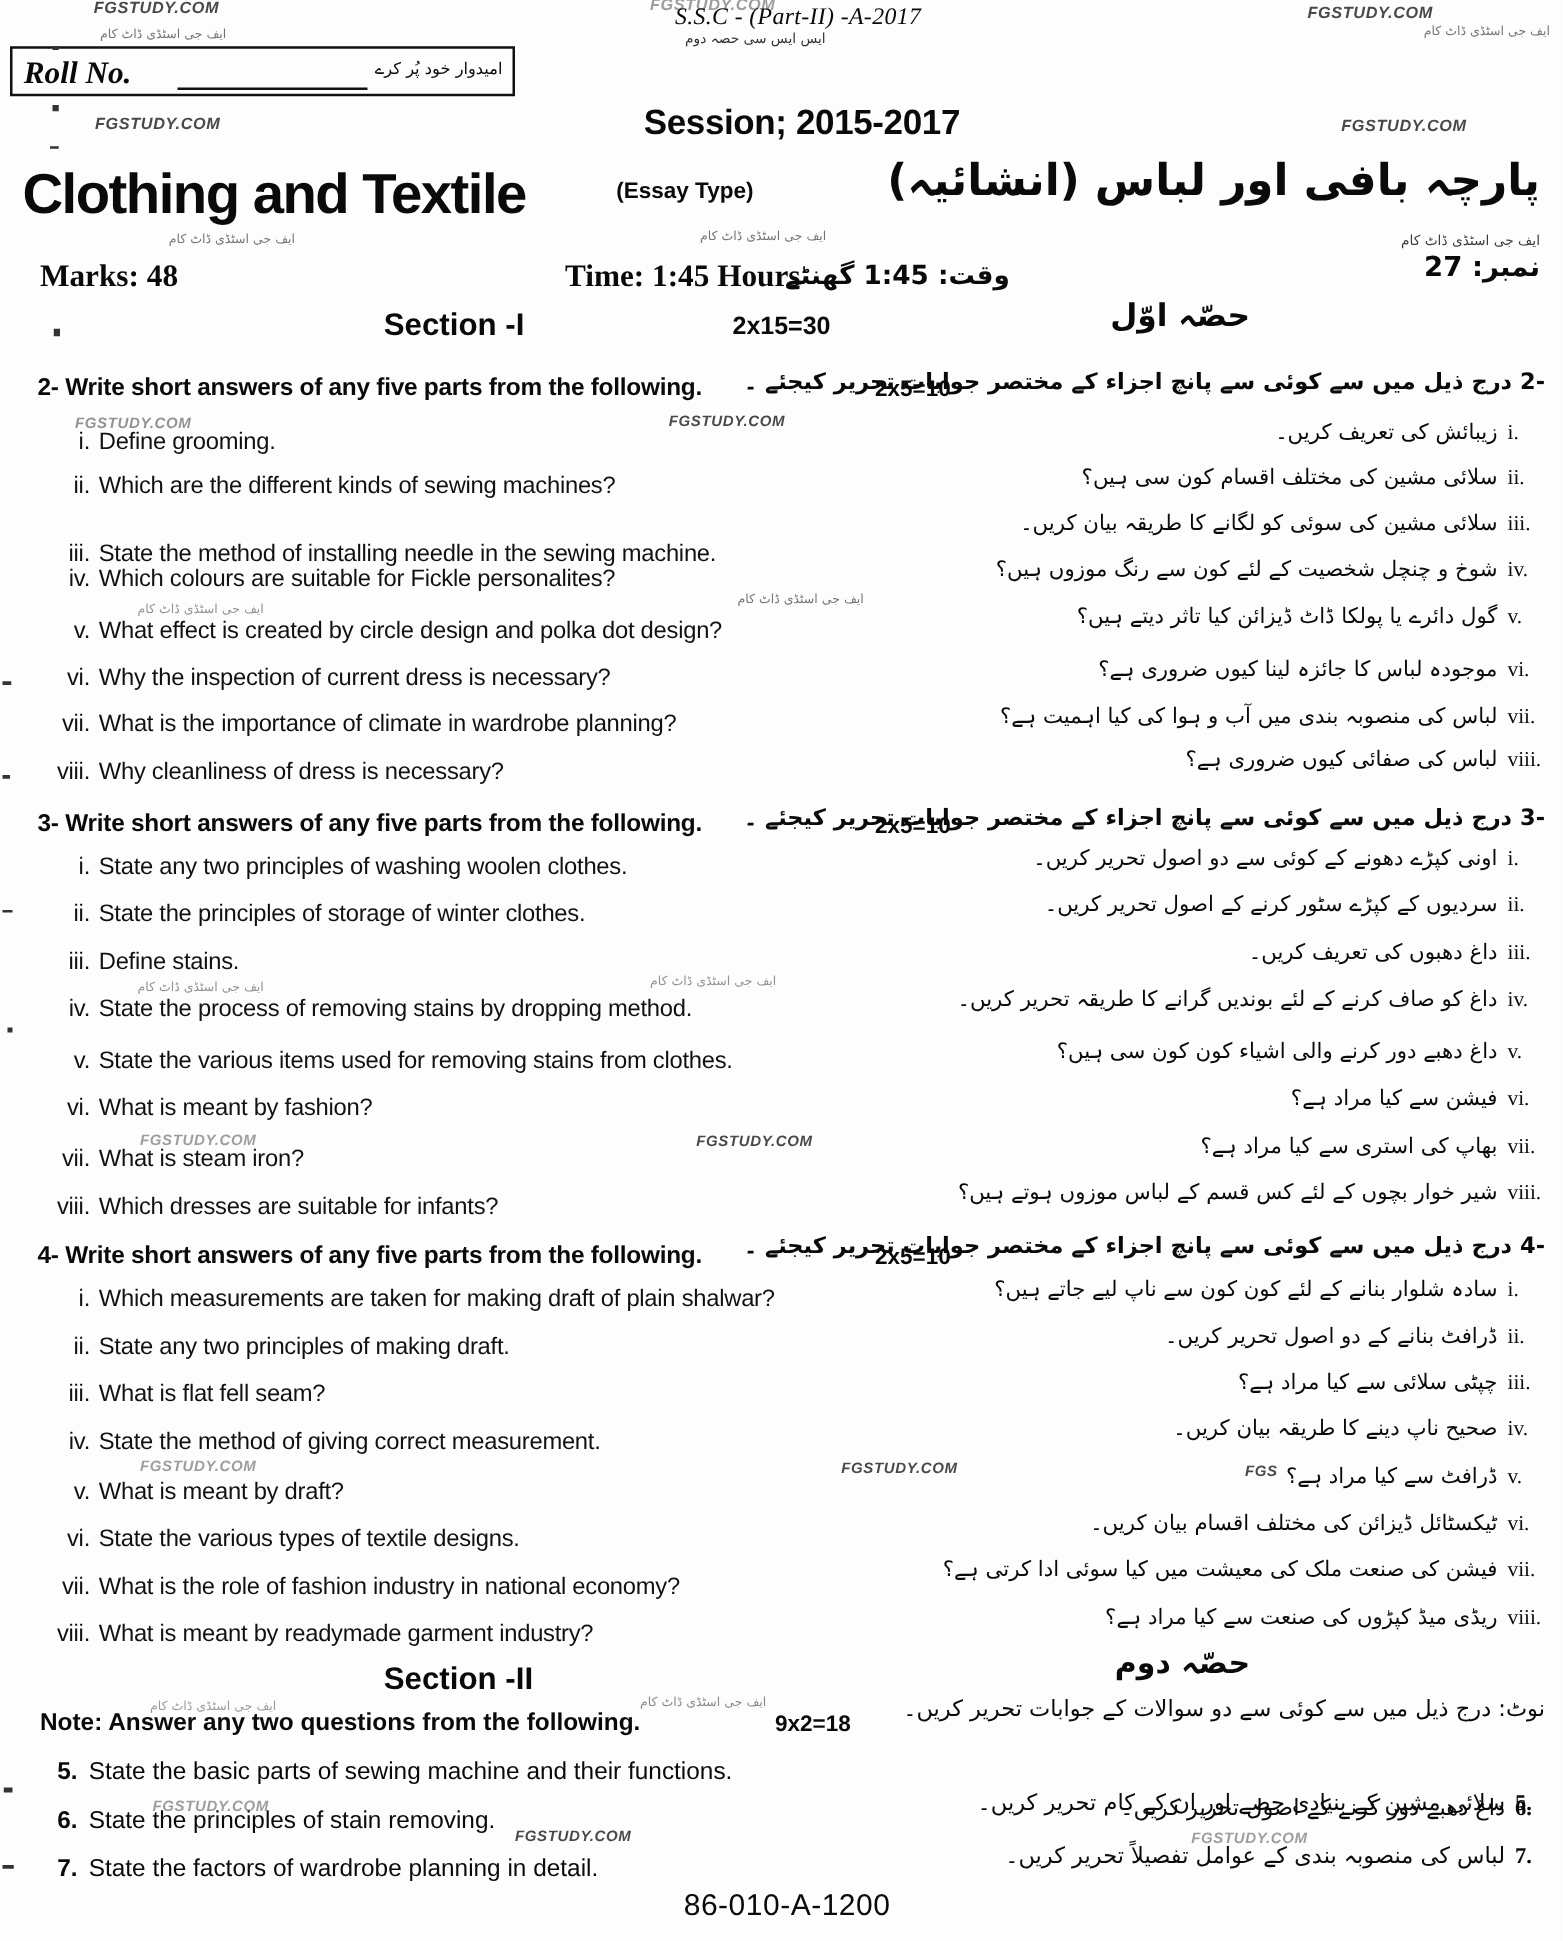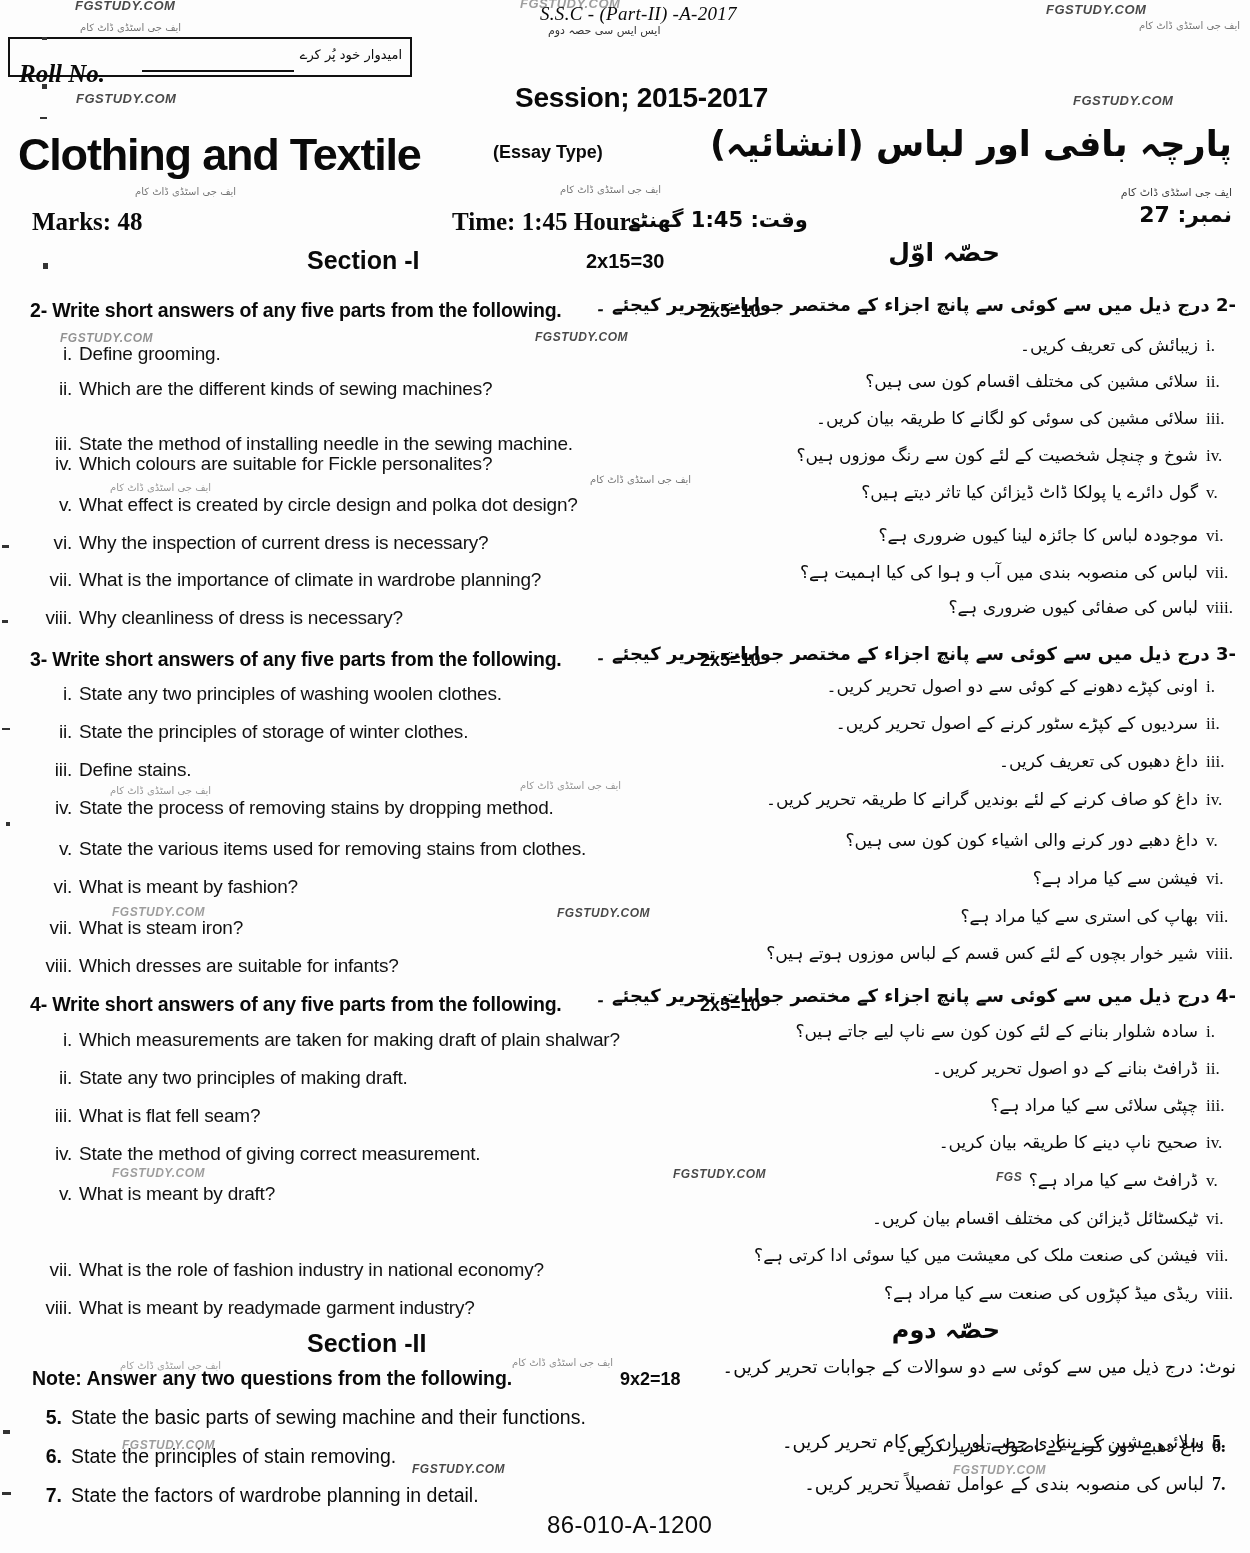--- a/index.html
+++ b/index.html
@@ -56,21 +56,20 @@
     border: 2px solid #111;
     box-sizing: border-box;
   }
   .roll-label {
     position: absolute;
     left: 9px; top: 6px;
     font-family: "Liberation Serif", serif;
     font-style: italic;
     font-weight: bold;
     font-size: 25px;
-    margin-top: 15px;
   }
   .roll-line {
     position: absolute;
     left: 132px; top: 31px;
     width: 152px;
     border-bottom: 2px solid #111;
   }
   .roll-urdu {
     position: absolute;
     right: 8px; top: 8px;
@@ -537,20 +536,23 @@
   <div class="wm small" style="left:673px; top:1167px;">FGSTUDY.COM</div>
   <div class="wm small" style="left:996px; top:1170px; font-size:12px;">FGS</div>
 
   <div class="part" style="left:38px; top:1183px;">
     <span class="rn">v.</span><span>What is meant by draft?</span>
   </div>
   <div class="part-ur" style="top:1170px;">
     <span class="rn">v.</span><span>ڈرافٹ سے کیا مراد ہے؟</span>
   </div>
 
+  <div class="part" style="left:38px; top:1221px;">
+    <span class="rn">vi.</span><span>State the various types of textile designs.</span>
+  </div>
   <div class="part-ur" style="top:1208px;">
     <span class="rn">vi.</span><span>ٹیکسٹائل ڈیزائن کی مختلف اقسام بیان کریں۔</span>
   </div>
 
   <div class="part" style="left:38px; top:1259px;">
     <span class="rn">vii.</span><span>What is the role of fashion industry in national economy?</span>
   </div>
   <div class="part-ur" style="top:1245px;">
     <span class="rn">vii.</span><span>فیشن کی صنعت ملک کی معیشت میں کیا سوئی ادا کرتی ہے؟</span>
   </div>

